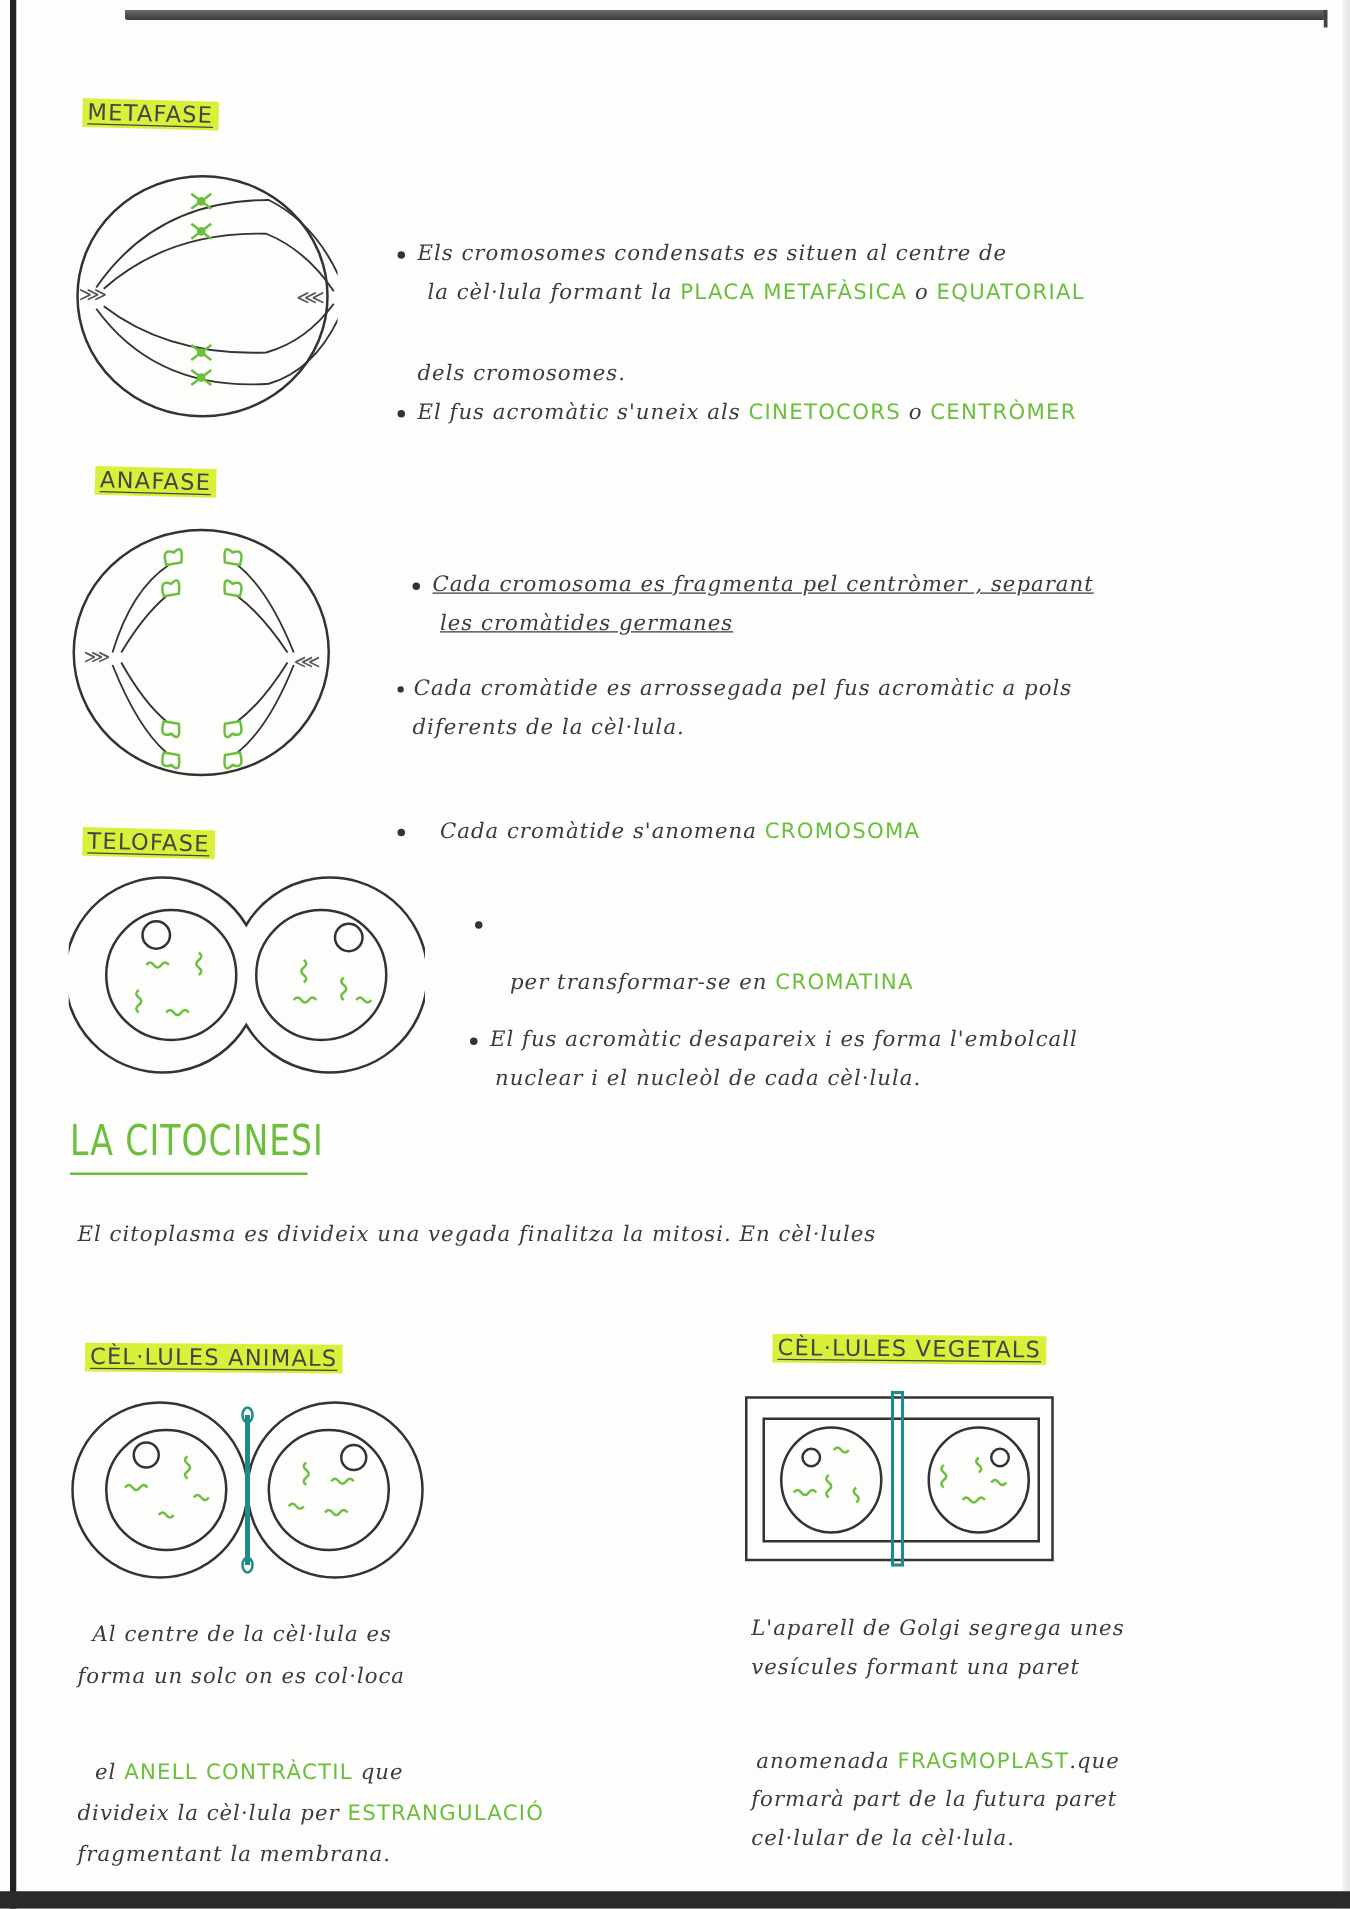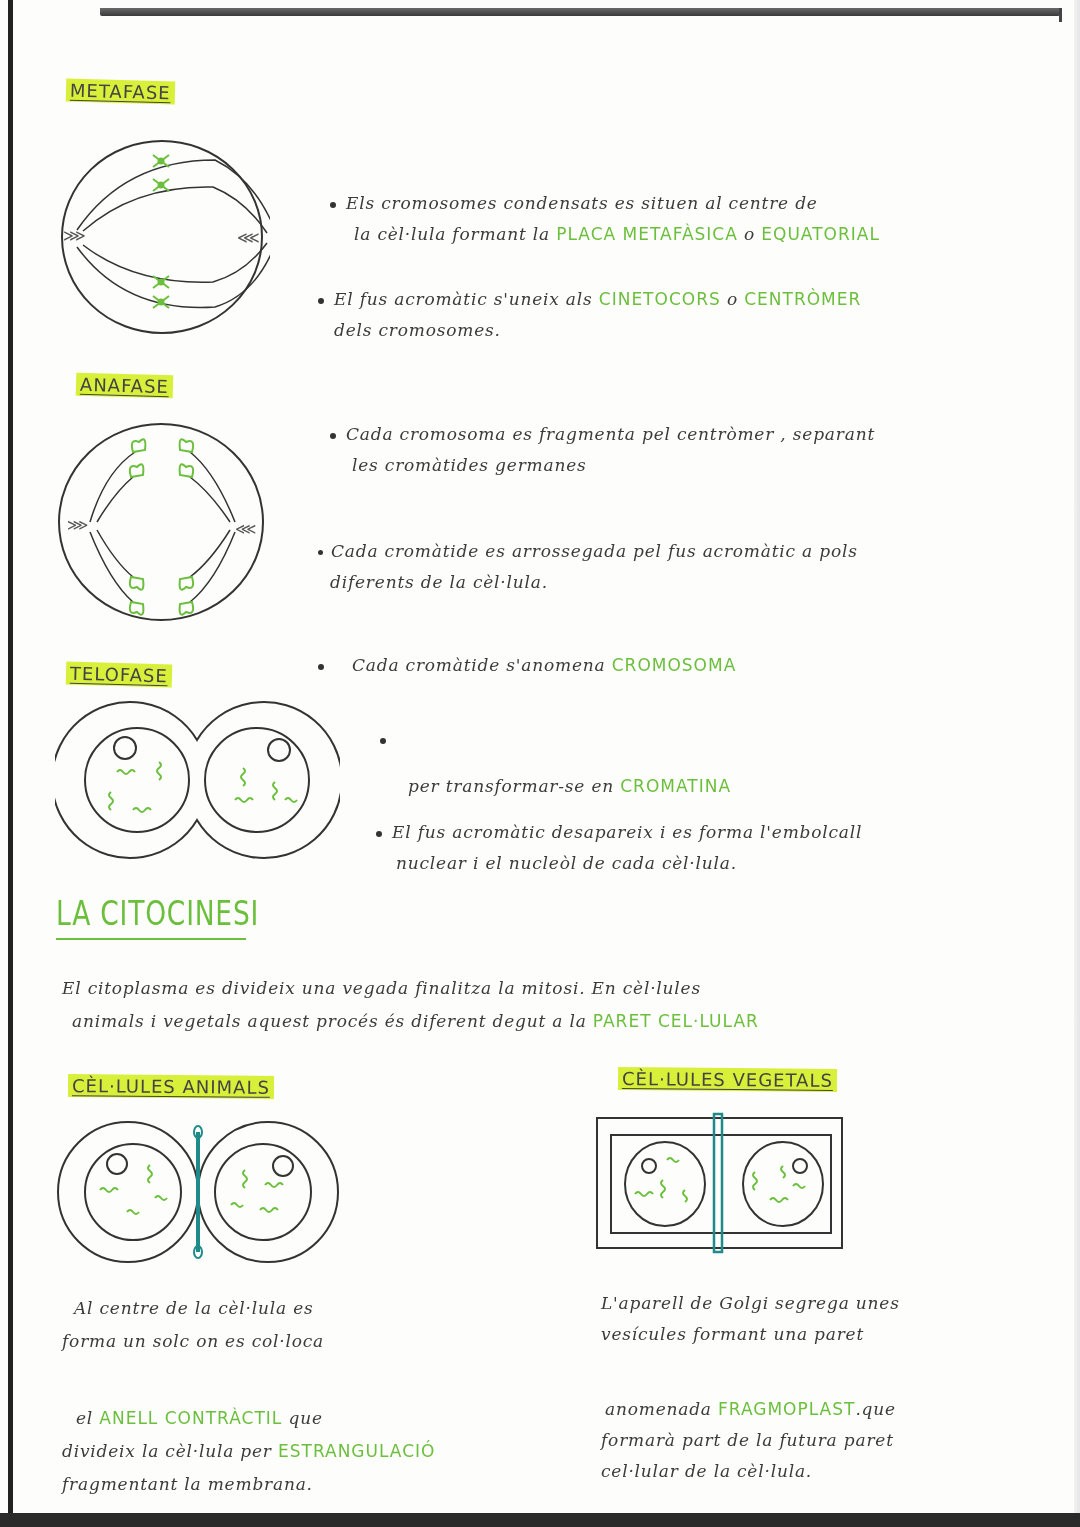--- a/index.html
+++ b/index.html
@@ -52,28 +52,28 @@
       <circle cx="106" cy="26" r="2.5" fill="#6cbf3c"></circle>
     <path d="M98 44 l8 6 l8 -6 M98 56 l8 -6 l8 6"></path>
       <circle cx="106" cy="50" r="2.5" fill="#6cbf3c"></circle>
     <path d="M98 141 l8 6 l8 -6 M98 153 l8 -6 l8 6"></path>
       <circle cx="106" cy="147" r="2.5" fill="#6cbf3c"></circle>
     <path d="M98 161 l8 6 l8 -6 M98 173 l8 -6 l8 6"></path>
       <circle cx="106" cy="167" r="2.5" fill="#6cbf3c"></circle>
   </g>
 </svg>
 
-<div class="text" style="left:330px;top:188px;width:740px;">
+<div class="text" style="left:318px;top:188px;width:740px;">
   <div style="padding-left:0;"><span class="bullet"></span><span>Els cromosomes condensats es situen al centre de</span></div>
   <div style="padding-left:24px;"><span>la cèl·lula formant la </span><span class="hl">PLACA METAFÀSICA</span><span> o </span><span class="hl">EQUATORIAL</span></div>
 </div>
 
 <div class="text" style="left:318px;top:284px;width:740px;">
+  <div style="padding-left:16px;">dels cromosomes.</div>
   <div><span class="bullet"></span><span>El fus acromàtic s'uneix als </span><span class="hl">CINETOCORS</span><span> o </span><span class="hl">CENTRÒMER</span></div>
-  <div style="padding-left:16px;">dels cromosomes.</div>
 </div>
 
 <div class="label" style="left:76px;top:374px;">ANAFASE</div>
 
 <svg style="left:55px;top:422px;" width="215" height="205" viewBox="0 0 215 205">
   <ellipse cx="106" cy="100" rx="102" ry="98" fill="none" stroke="#333" stroke-width="2"></ellipse>
   <g fill="none" stroke="#333" stroke-width="1.5">
     <path d="M35 100 Q 50 50 80 30"></path>
     <path d="M42 100 Q 60 70 78 55"></path>
     <path d="M42 108 Q 60 140 78 155"></path>
@@ -90,21 +90,21 @@
     <path d="M76 55 q-4 -14 6 -10 q8 -8 6 8 z"></path>
     <path d="M76 155 q-4 14 6 10 q8 8 6 -8 z"></path>
     <path d="M76 180 q-4 14 6 10 q8 8 6 -8 z"></path>
     <path d="M137 30 q4 -14 -6 -10 q-8 -8 -6 8 z"></path>
     <path d="M137 55 q4 -14 -6 -10 q-8 -8 -6 8 z"></path>
     <path d="M137 155 q4 14 -6 10 q-8 8 -6 -8 z"></path>
     <path d="M137 180 q4 14 -6 10 q-8 8 -6 -8 z"></path>
   </g>
 </svg>
 
-<div class="text" style="left:330px;top:419px;width:720px;">
+<div class="text" style="left:330px;top:453px;width:720px;text-decoration:underline;">
   <div><span class="bullet"></span><span>Cada cromosoma es fragmenta pel centròmer , separant</span></div>
   <div style="padding-left:22px;">les cromàtides germanes</div>
 </div>
 
 <div class="text" style="left:318px;top:536px;width:730px;">
   <div><span class="bullet" style="width:5px;height:5px;margin-right:8px;"></span><span>Cada cromàtide es arrossegada pel fus acromàtic a pols</span></div>
   <div style="padding-left:12px;">diferents de la cèl·lula.</div>
 </div>
 
 <div class="text" style="left:318px;top:626px;width:730px;margin-top:24px;">
@@ -139,21 +139,20 @@
 <div class="text" style="left:376px;top:817px;width:680px;">
   <div><span class="bullet"></span><span>El fus acromàtic desapareix i es forma l'embolcall</span></div>
   <div style="padding-left:20px;">nuclear i el nucleòl de cada cèl·lula.</div>
 </div>
 
 <div class="section-title">LA CITOCINESI</div>
 <div class="section-underline"></div>
 
 <div class="text" style="left:62px;top:972px;width:990px;line-height:33px;">
   <div>El citoplasma es divideix una vegada finalitza la mitosi. En cèl·lules</div>
-  <div style="padding-left:10px;"><span>animals i vegetals aquest procés és diferent degut a la </span><span class="hl">PARET CEL·LULAR</span></div>
 </div>
 
 <div class="label" style="left:68px;top:1075px;transform:rotate(0.5deg);">CÈL·LULES ANIMALS</div>
 
 <svg style="left:55px;top:1110px;" width="290" height="165" viewBox="0 0 290 165">
   <circle cx="73" cy="82" r="70" fill="none" stroke="#333" stroke-width="2"></circle>
   <circle cx="213" cy="82" r="70" fill="none" stroke="#333" stroke-width="2"></circle>
   <circle cx="78" cy="82" r="48" fill="none" stroke="#333" stroke-width="2"></circle>
   <circle cx="208" cy="82" r="48" fill="none" stroke="#333" stroke-width="2"></circle>
   <circle cx="62" cy="54" r="10" fill="none" stroke="#333" stroke-width="2"></circle>

